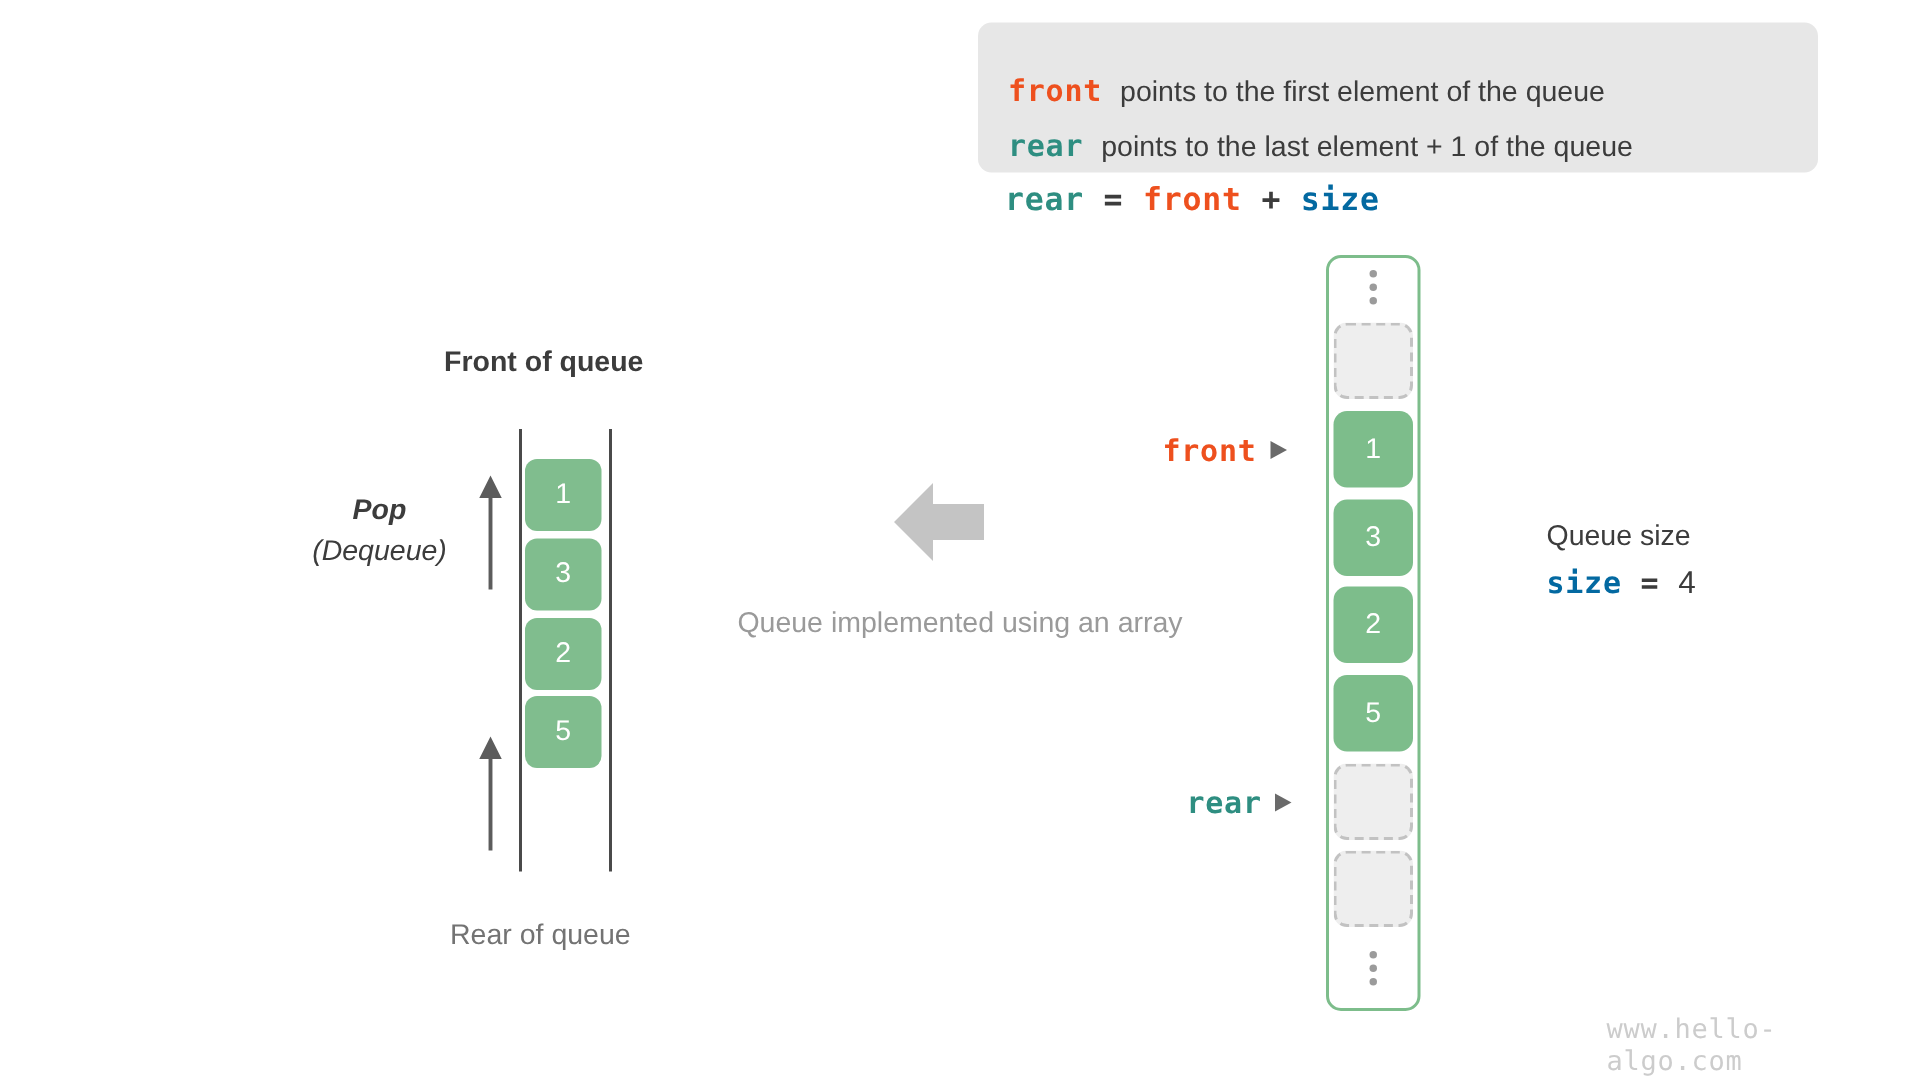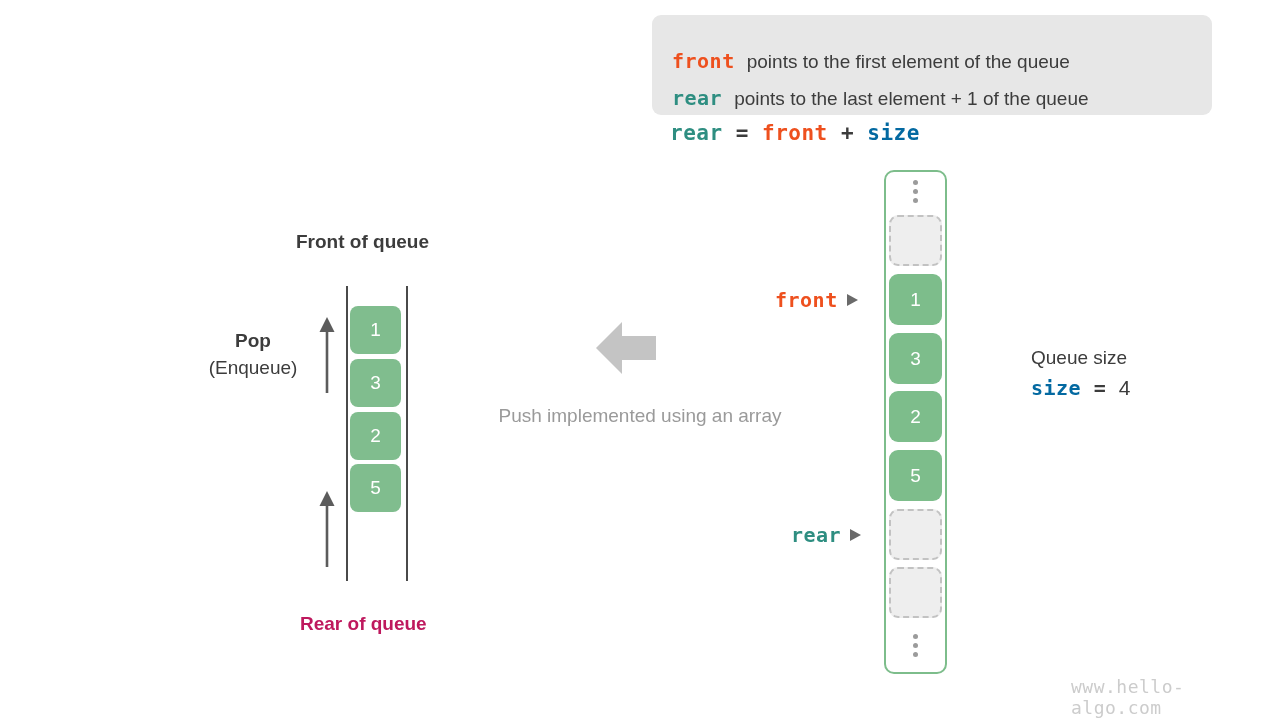--- a/index.html
+++ b/index.html
@@ -80,22 +80,22 @@
     font-weight: bold;
     color: #3c3c3c;
     white-space: nowrap;
     text-align: right;
   }
   .label-rear-of-queue {
     position: absolute;
     left: 300px;
     top: 613px;
     font-size: 19px;
-    font-weight: bold;
-    color: #be185d;
+    font-weight: normal;
+    color: #737373;
     white-space: nowrap;
   }
   .rail {
     position: absolute;
     width: 2px;
     background: #4a4a4a;
     top: 286px;
     height: 295px;
   }
   .rail-left  { left: 346px; }
@@ -115,20 +115,21 @@
     justify-content: center;
     box-sizing: border-box;
   }
 
   .op-group { position: absolute; }
   .op-label {
     position: absolute;
     text-align: center;
     width: 180px;
     color: #3c3c3c;
+    font-style: italic;
   }
   .op-label .op-title {
     font-size: 19px;
     font-weight: bold;
     display: block;
     line-height: 26px;
   }
   .op-label .op-sub {
     font-size: 19px;
     display: block;
@@ -308,36 +309,36 @@
   <div class="rail rail-left"></div>
   <div class="rail rail-right"></div>
 
   <div class="qcell" style="top:306px">1</div>
   <div class="qcell" style="top:359px">3</div>
   <div class="qcell" style="top:412px">2</div>
   <div class="qcell" style="top:464px">5</div>
 
   <div class="op-label" style="left:163px; top:328px">
     <span class="op-title">Pop</span>
-    <span class="op-sub">(Enqueue)</span>
+    <span class="op-sub">(Dequeue)</span>
   </div>
   <svg class="op-group" style="left:315px; top:315px" width="24" height="80">
     <line x1="12" y1="78" x2="12" y2="14" stroke="#5c5c5c" stroke-width="2.6"></line>
     <polygon points="12,2 4.5,17 19.5,17" fill="#5c5c5c"></polygon>
   </svg>
 
   <svg class="op-group" style="left:315px; top:489px" width="24" height="80">
     <line x1="12" y1="78" x2="12" y2="14" stroke="#5c5c5c" stroke-width="2.6"></line>
     <polygon points="12,2 4.5,17 19.5,17" fill="#5c5c5c"></polygon>
   </svg>
 
   <svg class="center-arrow" width="60" height="52" viewBox="0 0 60 52">
     <polygon points="0,26 26,0 26,14 60,14 60,38 26,38 26,52" fill="#c4c4c4"></polygon>
   </svg>
-  <div class="center-caption">Push implemented using an array</div>
+  <div class="center-caption">Queue implemented using an array</div>
 
   <div class="array-box"></div>
 
   <div class="dots" style="left:884px; top:180px">
     <i></i>
       <i></i>
       <i></i>
   </div>
 
   <div class="acell empty" style="top:215px; left:889px"></div>

